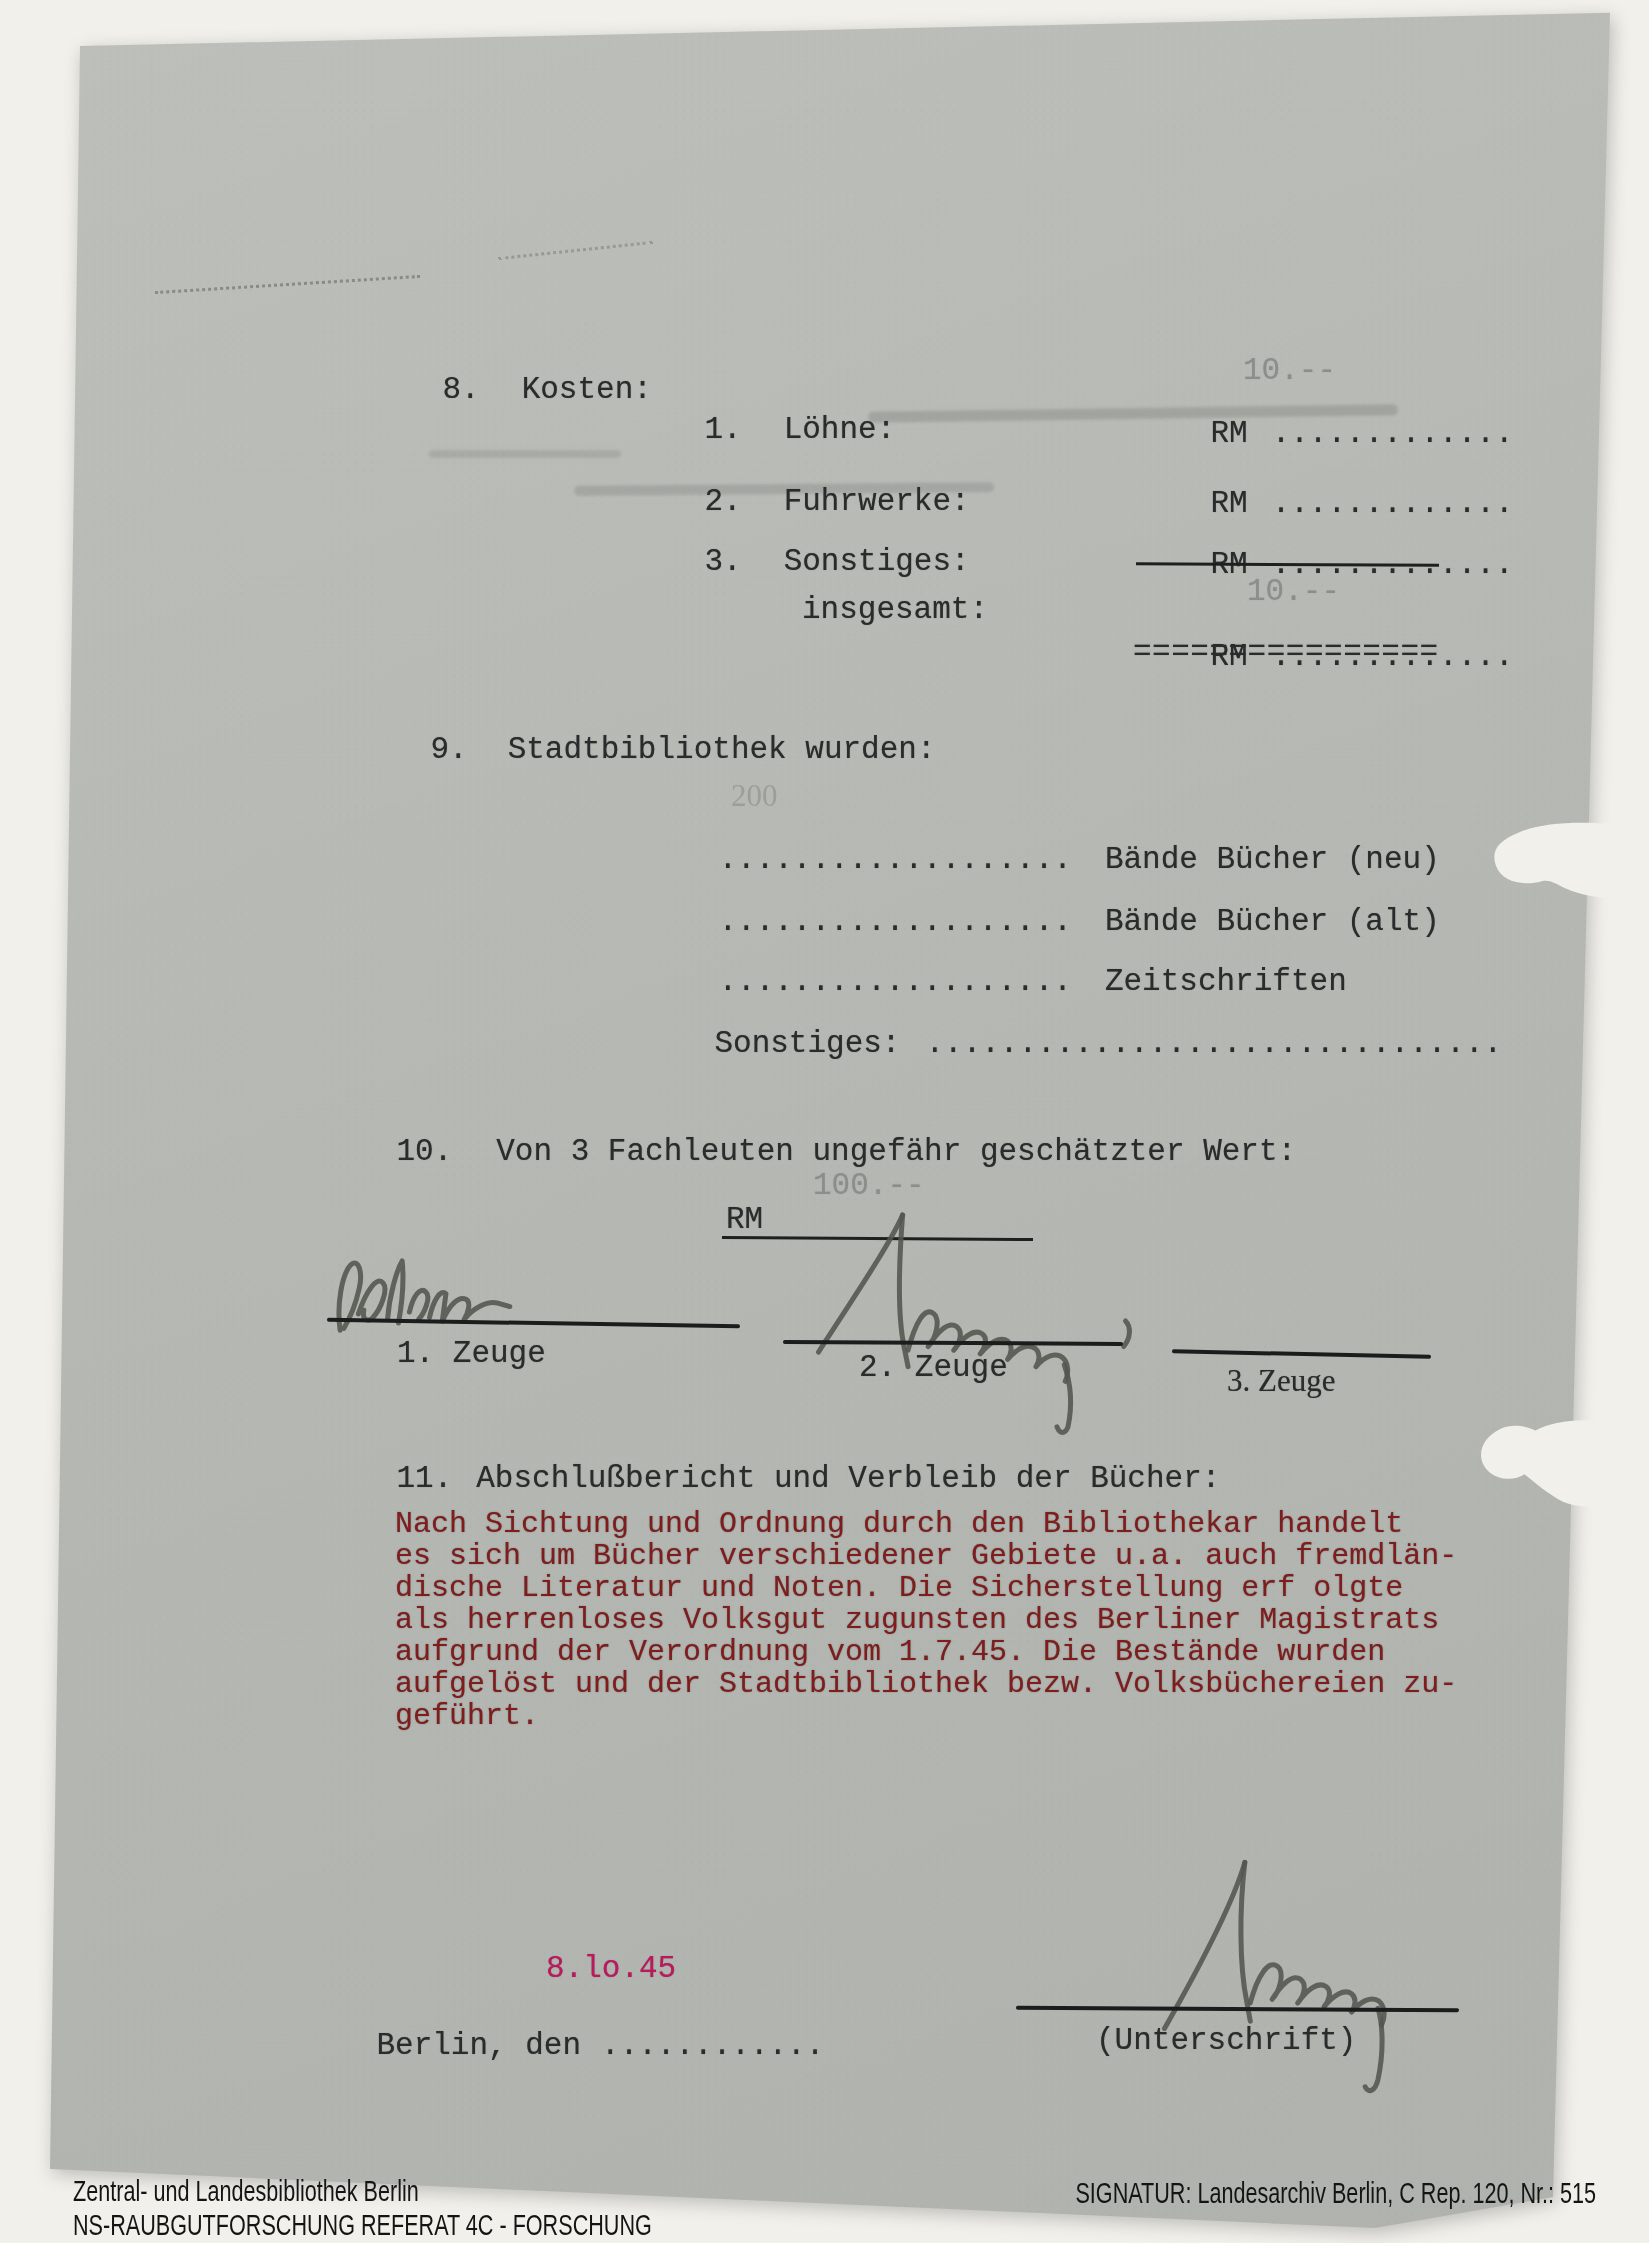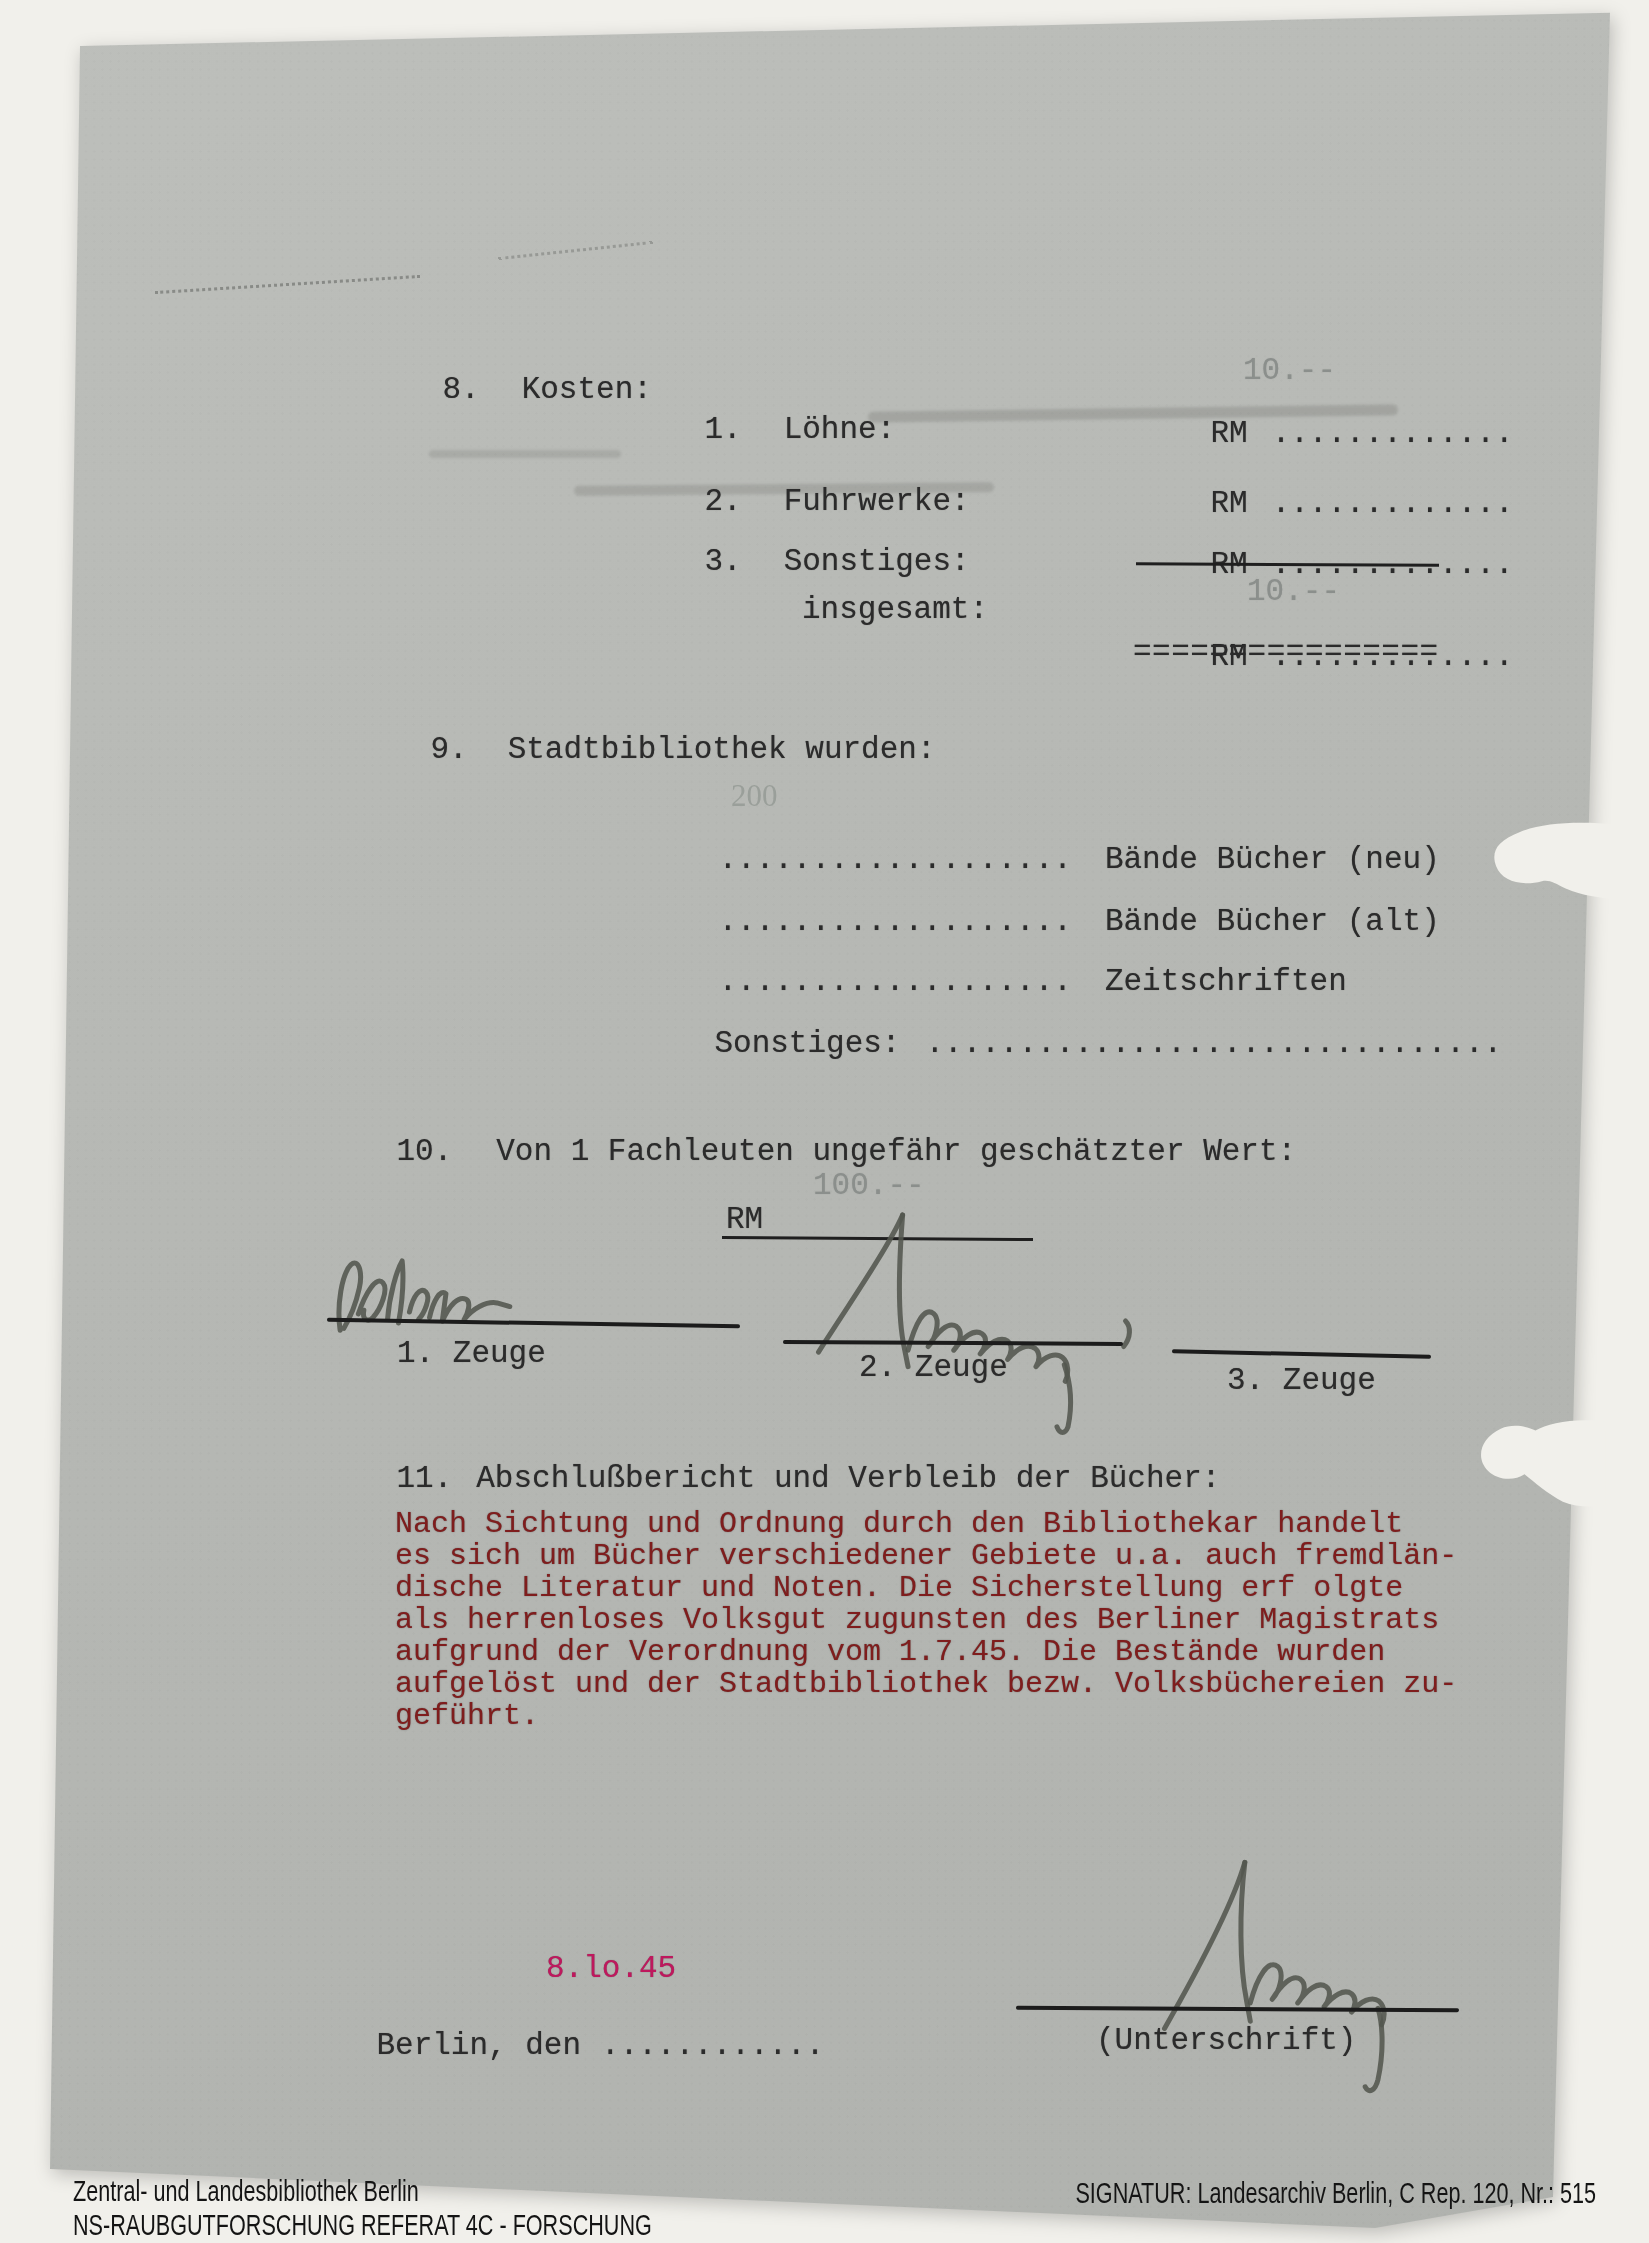--- a/index.html
+++ b/index.html
@@ -132,21 +132,21 @@
     <span>...................</span><span class="gap36">Bände Bücher (alt)</span>
   </div>
   <div class="typed" style="left:644px;top:928px;">
     <span>...................</span><span class="gap36">Zeitschriften</span>
   </div>
   <div class="typed" style="left:640px;top:990px;">
     <span>Sonstiges:</span><span class="gap27">...............................</span>
   </div>
 
   <div class="typed" style="left:322px;top:1098px;">
-    <span>10.</span><span class="gap48">Von 1 Fachleuten ungefähr geschätzter Wert:</span>
+    <span>10.</span><span class="gap48">Von 3 Fachleuten ungefähr geschätzter Wert:</span>
   </div>
 
   <div class="typed faded" style="left:813px;top:1168px;">100.--</div>
   <div class="typed" style="left:726px;top:1202px;">RM</div>
   <div class="rule" style="left:722px;top:1237px;width:311px;transform:rotate(.4deg);"></div>
 
   <svg class="sig-svg" style="left:331px;top:1248px;" width="187" height="87" viewBox="0 0 205 95">
     <path d="M10,90 C6,62 12,28 22,18 C30,11 35,26 31,44 C27,62 20,78 14,88"></path>
     <path d="M30,72 C38,48 50,30 57,38 C63,45 55,66 46,76 C40,82 34,78 36,68"></path>
     <path d="M62,78 C64,52 72,24 78,14 C80,34 78,60 74,82"></path>
@@ -160,21 +160,21 @@
     <path d="M30,162 C70,100 108,44 122,12"></path>
     <path d="M122,12 C118,64 116,122 124,158 L128,178"></path>
     <path d="M128,160 C136,130 146,112 156,120 C164,127 158,148 150,156 C160,140 172,128 181,134 C189,140 184,154 178,160 C188,146 200,136 209,142 C216,147 212,158 207,164 C217,152 229,144 237,150 C243,155 241,164 237,170 C247,158 259,152 267,158 C273,163 272,172 268,178 C278,166 290,162 297,168 C304,174 304,186 300,194"></path>
     <path d="M299,176 C306,196 308,220 303,244 C300,252 294,252 291,244"></path>
     <path d="M366,128 C372,134 372,146 364,156"></path>
   </svg>
   <div class="sigline" style="left:783px;top:1341px;width:340px;transform:rotate(.3deg);"></div>
   <div class="typed" style="left:859px;top:1350px;">2. Zeuge</div>
 
   <div class="sigline" style="left:1172px;top:1352px;width:259px;transform:rotate(1.2deg);"></div>
-  <div class="typed" style="left:1227px;top:1363px;">3. Zeuge</div>
+  <div class="typed" style="left:1227px;top:1363px;font-family:Liberation Serif, serif;">3. Zeuge</div>
 
   <div class="typed" style="left:322px;top:1425px;">
     <span>11.</span><span class="gap26">Abschlußbericht und Verbleib der Bücher:</span>
   </div>
 
   <div class="para-line" style="top:1508px;">Nach Sichtung und Ordnung durch den Bibliothekar handelt</div>
   <div class="para-line" style="top:1540px;">es sich um Bücher verschiedener Gebiete u.a. auch fremdlän-</div>
   <div class="para-line" style="top:1572px;">dische Literatur und Noten. Die Sicherstellung erf olgte</div>
   <div class="para-line" style="top:1604px;">als herrenloses Volksgut zugunsten des Berliner Magistrats</div>
   <div class="para-line" style="top:1636px;">aufgrund der Verordnung vom 1.7.45. Die Bestände wurden</div>

